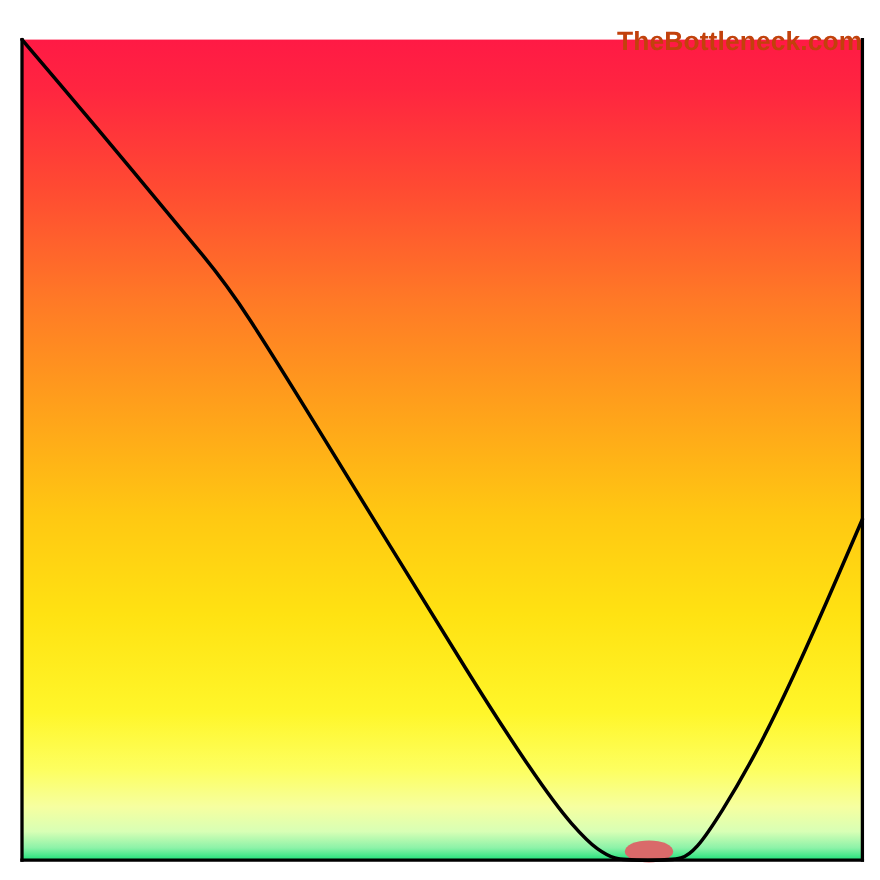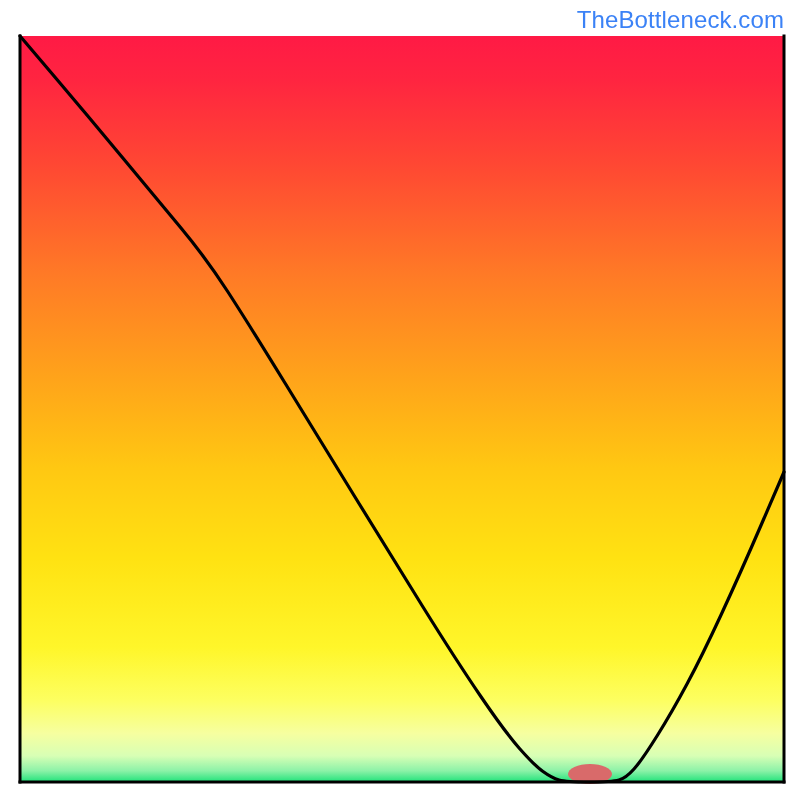--- a/index.html
+++ b/index.html
@@ -10,26 +10,26 @@
     background: #ffffff;
     overflow: hidden;
   }
   .container {
     position: relative;
     width: 800px;
     height: 800px;
   }
   .watermark {
     position: absolute;
-    top: 6px;
+    top: 24px;
     right: 16px;
     font-family: Arial, Helvetica, sans-serif;
     font-size: 24px;
-    font-weight: 400;
-    color: #3b82f6;
+    font-weight: 700;
+    color: #c2410c;
     letter-spacing: 0.1px;
     z-index: 10;
   }
   svg {
     display: block;
   }
 </style>
 </head>
 <body>
 

